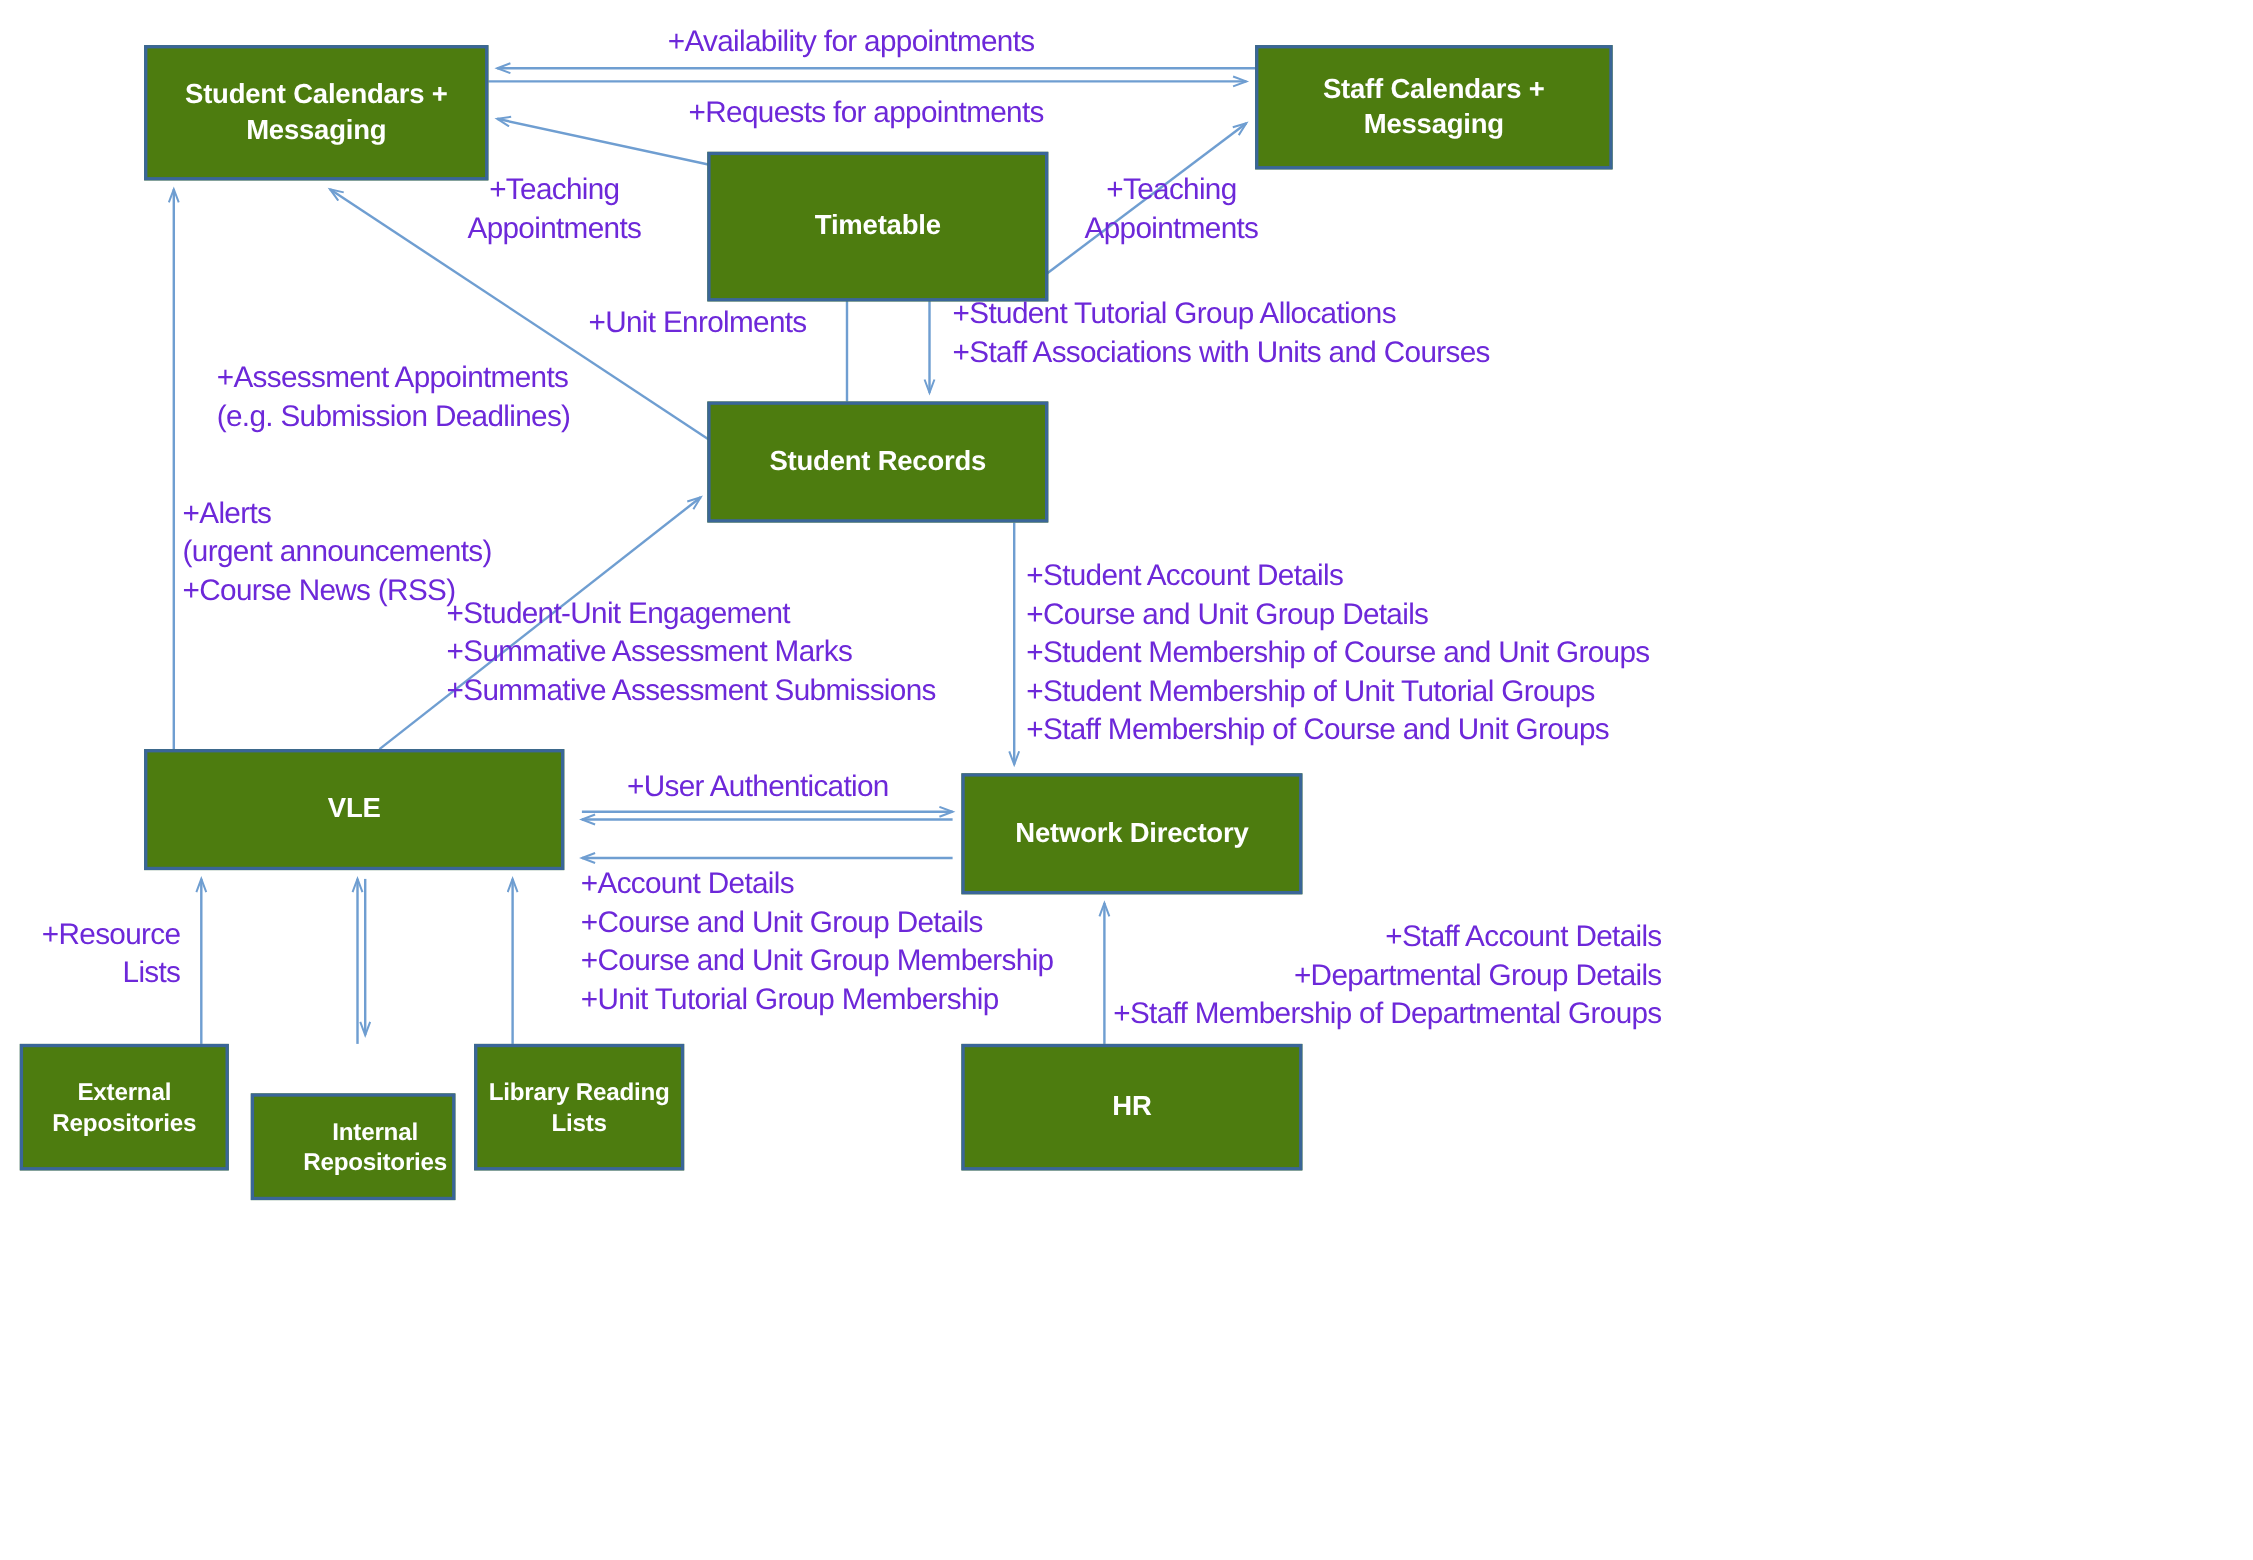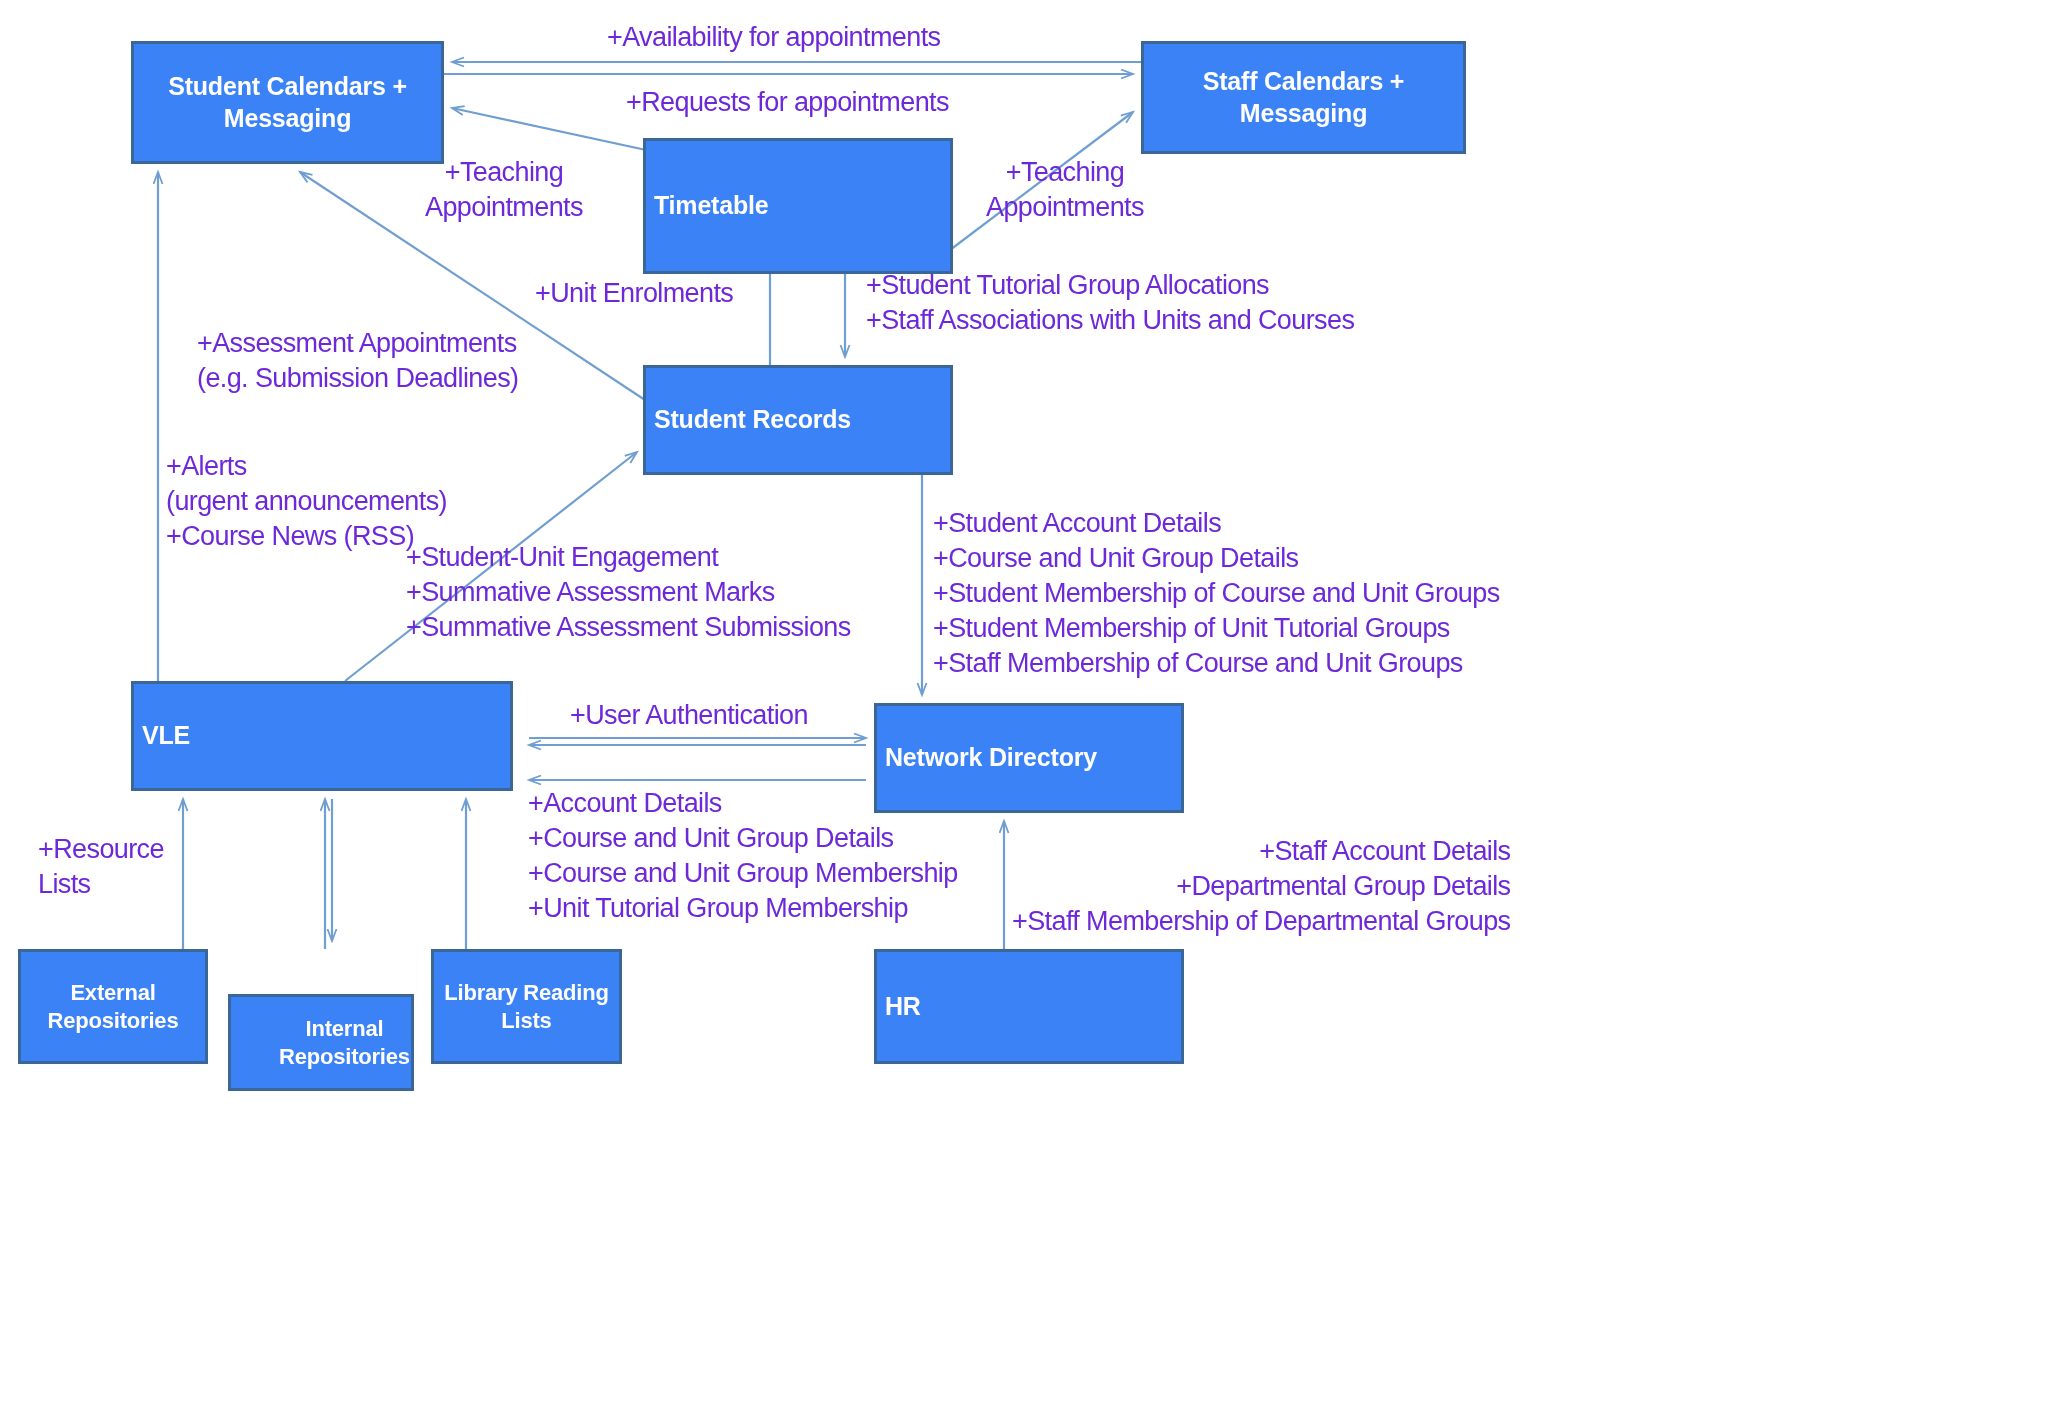--- a/index.html
+++ b/index.html
@@ -19,45 +19,46 @@
   svg#wires {
     position: absolute;
     left: 0; top: 0;
     width: 2048px;
     height: 1418px;
     pointer-events: none;
   }
   .node {
     position: absolute;
     box-sizing: border-box;
-    background: #3b82f6;
+    background: #4d7c0f;
     border: 3px solid #3a6698;
     display: flex;
     align-items: center;
+    justify-content: center;
     text-align: center;
     color: #ffffff;
     font-weight: bold;
     line-height: 1.25;
     letter-spacing: -0.2px;
     z-index: 5;
   }
   .node span { display: block; padding: 0 8px; }
   .lbl {
     position: absolute;
     color: #6d28d9;
     font-family: "Liberation Sans", sans-serif;
     font-weight: 400;
     line-height: 1.30;
     white-space: pre;
     letter-spacing: -0.6px;
     z-index: 6;
   }
   .lbl.ctr { text-align: center; }
   .lbl.lft { text-align: left; }
-  .lbl.rgt { }
+  .lbl.rgt { text-align: right; }
 </style>
 </head>
 <body>
 
 <div id="canvas">
 
   <svg id="wires" viewBox="0 0 2048 1418">
     <defs>
       <marker id="ah" markerWidth="16" markerHeight="16" refX="13" refY="5.5" orient="auto" markerUnits="userSpaceOnUse">
         <path d="M1,1 L13,5.5 L1,10" fill="none" stroke="#6f9ed1" stroke-width="1.8"></path>

